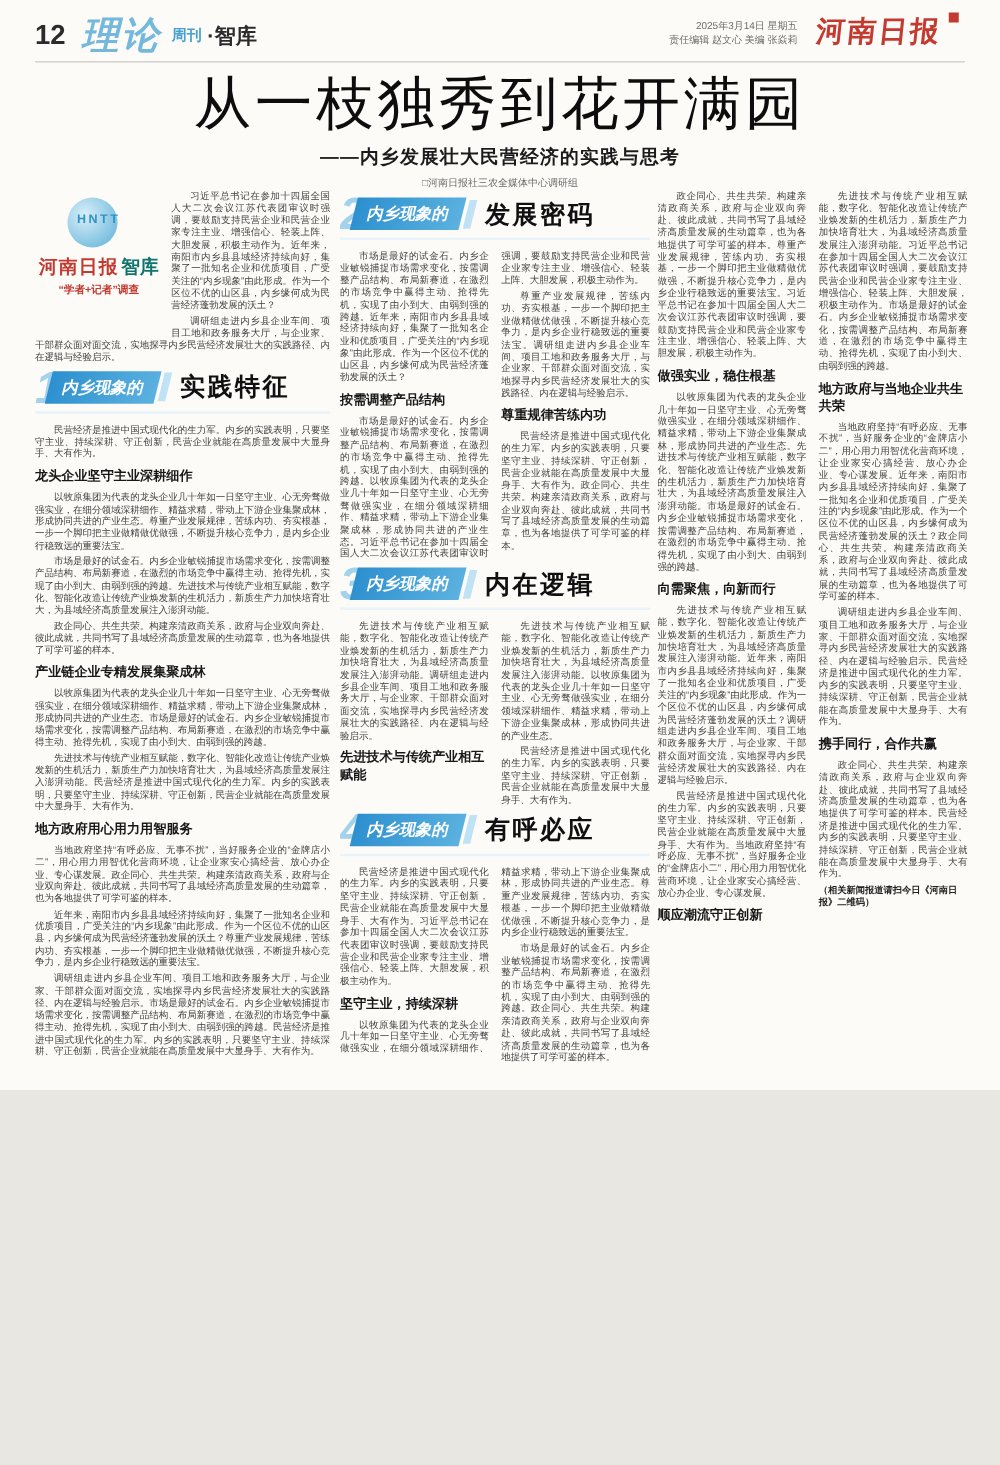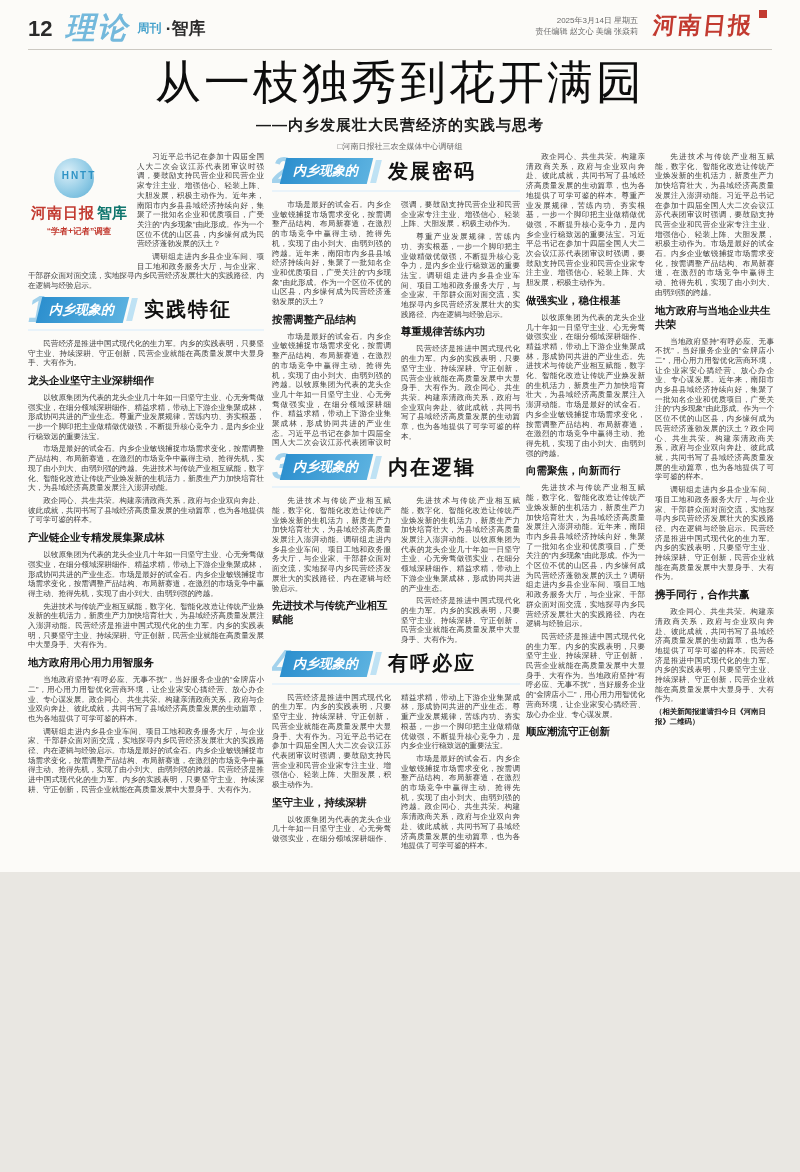--- a/index.html
+++ b/index.html
@@ -113,20 +113,21 @@
       <div class="p">民营经济是推进中国式现代化的生力军。内乡的实践表明，只要坚守主业、持续深耕、守正创新，民营企业就能在高质量发展中大显身手、大有作为。</div>
       <div class="sub">龙头企业坚守主业深耕细作</div>
       <div class="p">以牧原集团为代表的龙头企业几十年如一日坚守主业、心无旁骛做强实业，在细分领域深耕细作、精益求精，带动上下游企业集聚成林，形成协同共进的产业生态。尊重产业发展规律，苦练内功、夯实根基，一步一个脚印把主业做精做优做强，不断提升核心竞争力，是内乡企业行稳致远的重要法宝。</div>
       <div class="p">市场是最好的试金石。内乡企业敏锐捕捉市场需求变化，按需调整产品结构、布局新赛道，在激烈的市场竞争中赢得主动、抢得先机，实现了由小到大、由弱到强的跨越。先进技术与传统产业相互赋能，数字化、智能化改造让传统产业焕发新的生机活力，新质生产力加快培育壮大，为县域经济高质量发展注入澎湃动能。</div>
       <div class="p">政企同心、共生共荣。构建亲清政商关系，政府与企业双向奔赴、彼此成就，共同书写了县域经济高质量发展的生动篇章，也为各地提供了可学可鉴的样本。</div>
       <div class="sub">产业链企业专精发展集聚成林</div>
       <div class="p">以牧原集团为代表的龙头企业几十年如一日坚守主业、心无旁骛做强实业，在细分领域深耕细作、精益求精，带动上下游企业集聚成林，形成协同共进的产业生态。市场是最好的试金石。内乡企业敏锐捕捉市场需求变化，按需调整产品结构、布局新赛道，在激烈的市场竞争中赢得主动、抢得先机，实现了由小到大、由弱到强的跨越。</div>
       <div class="p">先进技术与传统产业相互赋能，数字化、智能化改造让传统产业焕发新的生机活力，新质生产力加快培育壮大，为县域经济高质量发展注入澎湃动能。民营经济是推进中国式现代化的生力军。内乡的实践表明，只要坚守主业、持续深耕、守正创新，民营企业就能在高质量发展中大显身手、大有作为。</div>
       <div class="sub">地方政府用心用力用智服务</div>
       <div class="p">当地政府坚持“有呼必应、无事不扰”，当好服务企业的“金牌店小二”，用心用力用智优化营商环境，让企业家安心搞经营、放心办企业、专心谋发展。政企同心、共生共荣。构建亲清政商关系，政府与企业双向奔赴、彼此成就，共同书写了县域经济高质量发展的生动篇章，也为各地提供了可学可鉴的样本。</div>
+      <div class="p">近年来，南阳市内乡县县域经济持续向好，集聚了一批知名企业和优质项目，广受关注的“内乡现象”由此形成。作为一个区位不优的山区县，内乡缘何成为民营经济蓬勃发展的沃土？尊重产业发展规律，苦练内功、夯实根基，一步一个脚印把主业做精做优做强，不断提升核心竞争力，是内乡企业行稳致远的重要法宝。</div>
       <div class="p">调研组走进内乡县企业车间、项目工地和政务服务大厅，与企业家、干部群众面对面交流，实地探寻内乡民营经济发展壮大的实践路径、内在逻辑与经验启示。市场是最好的试金石。内乡企业敏锐捕捉市场需求变化，按需调整产品结构、布局新赛道，在激烈的市场竞争中赢得主动、抢得先机，实现了由小到大、由弱到强的跨越。民营经济是推进中国式现代化的生力军。内乡的实践表明，只要坚守主业、持续深耕、守正创新，民营企业就能在高质量发展中大显身手、大有作为。</div>
     </div>
 
   <div id="mid" class="flow">
       <div class="sec"><span class="sec-num">2</span><span class="sec-tag">内乡现象的</span><span class="sec-edge"></span><span class="sec-title">发展密码</span></div>
       <div class="p">市场是最好的试金石。内乡企业敏锐捕捉市场需求变化，按需调整产品结构、布局新赛道，在激烈的市场竞争中赢得主动、抢得先机，实现了由小到大、由弱到强的跨越。近年来，南阳市内乡县县域经济持续向好，集聚了一批知名企业和优质项目，广受关注的“内乡现象”由此形成。作为一个区位不优的山区县，内乡缘何成为民营经济蓬勃发展的沃土？</div>
       <div class="sub">按需调整产品结构</div>
       <div class="p">市场是最好的试金石。内乡企业敏锐捕捉市场需求变化，按需调整产品结构、布局新赛道，在激烈的市场竞争中赢得主动、抢得先机，实现了由小到大、由弱到强的跨越。以牧原集团为代表的龙头企业几十年如一日坚守主业、心无旁骛做强实业，在细分领域深耕细作、精益求精，带动上下游企业集聚成林，形成协同共进的产业生态。习近平总书记在参加十四届全国人大二次会议江苏代表团审议时强调，要鼓励支持民营企业和民营企业家专注主业、增强信心、轻装上阵、大胆发展，积极主动作为。</div>
       <div class="p">尊重产业发展规律，苦练内功、夯实根基，一步一个脚印把主业做精做优做强，不断提升核心竞争力，是内乡企业行稳致远的重要法宝。调研组走进内乡县企业车间、项目工地和政务服务大厅，与企业家、干部群众面对面交流，实地探寻内乡民营经济发展壮大的实践路径、内在逻辑与经验启示。</div>
       <div class="sub">尊重规律苦练内功</div>

